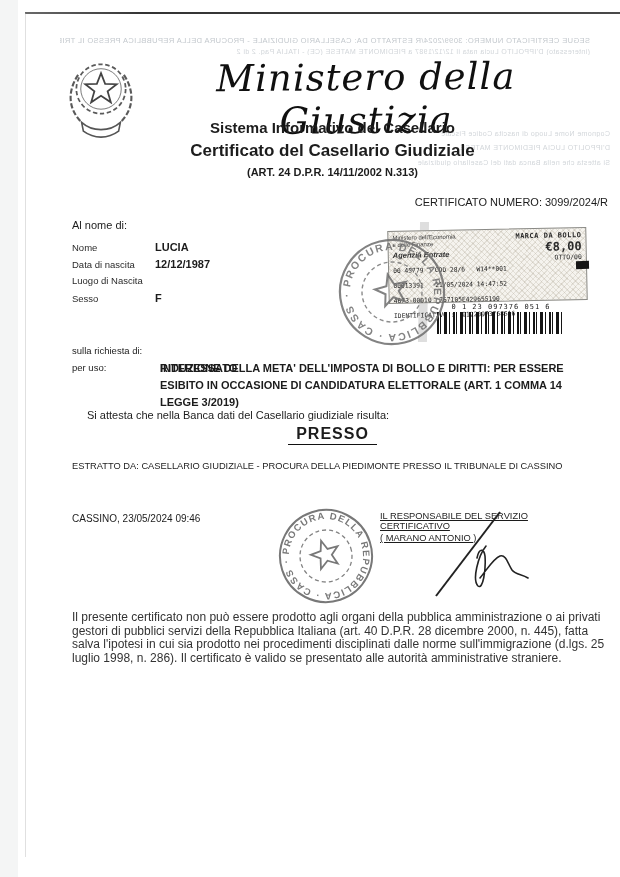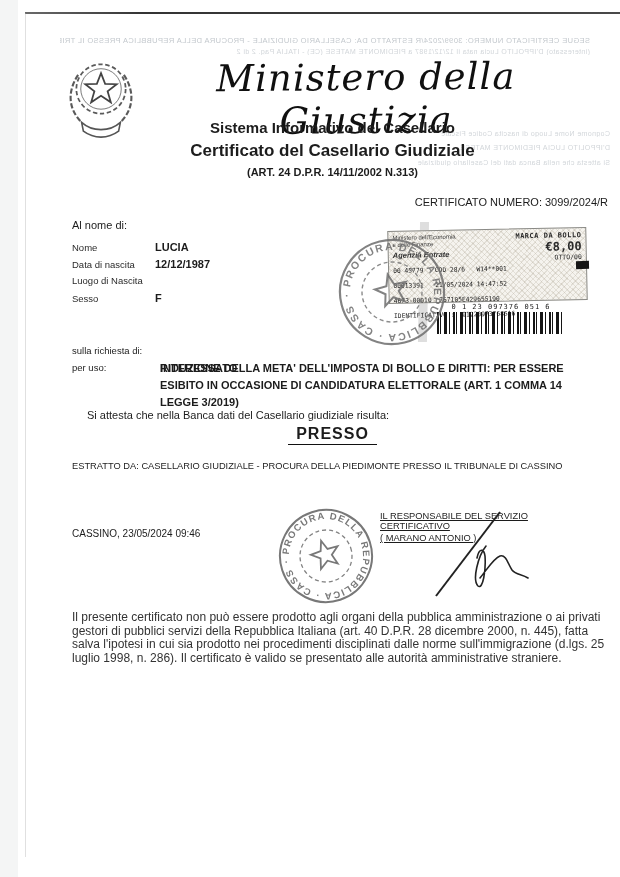--- a/index.html
+++ b/index.html
@@ -32,21 +32,21 @@
   
   .req-label{left:72px;top:345px;font-size:9.5px;}
   .req-value{left:160px;top:343px;font-size:11px;font-weight:bold;margin-top:19px;}
   .use-label{left:72px;top:362px;font-size:9.5px;}
   .use-value{left:160px;top:360px;width:442px;font-size:11px;font-weight:bold;line-height:17px;}
   .attest{left:56px;top:409px;font-size:11px;margin-left:31px;}
   .nulla-wrap{left:40px;top:425px;width:585px;text-align:center;}
   .nulla{display:inline-block;font-size:16px;font-weight:bold;letter-spacing:1px;border-bottom:1.6px solid #111;padding:0 8px 1px 8px;}
   .estratto{left:72px;top:461px;width:520px;font-size:9.3px;color:#222;}
   
-  .place-date{left:72px;top:513px;font-size:10px;margin-top:15px;}
+  .place-date{left:72px;top:513px;font-size:10px;}
   .signer{left:380px;top:511px;width:212px;text-align:left;text-decoration:underline;}
   .signer-title{font-size:9.3px;}
   .signer-name{font-size:9.3px;margin-top:2px;}
   
   .bollo{left:388px;top:229px;width:199px;height:73px;transform:rotate(-1.2deg);
     border:1px solid #8a8a86;
     background-color:#f5f3ee;
     background-image:
       repeating-linear-gradient(45deg, rgba(150,140,118,.20) 0 1px, transparent 1px 4px),
       repeating-linear-gradient(-45deg, rgba(150,140,118,.20) 0 1px, transparent 1px 4px);

